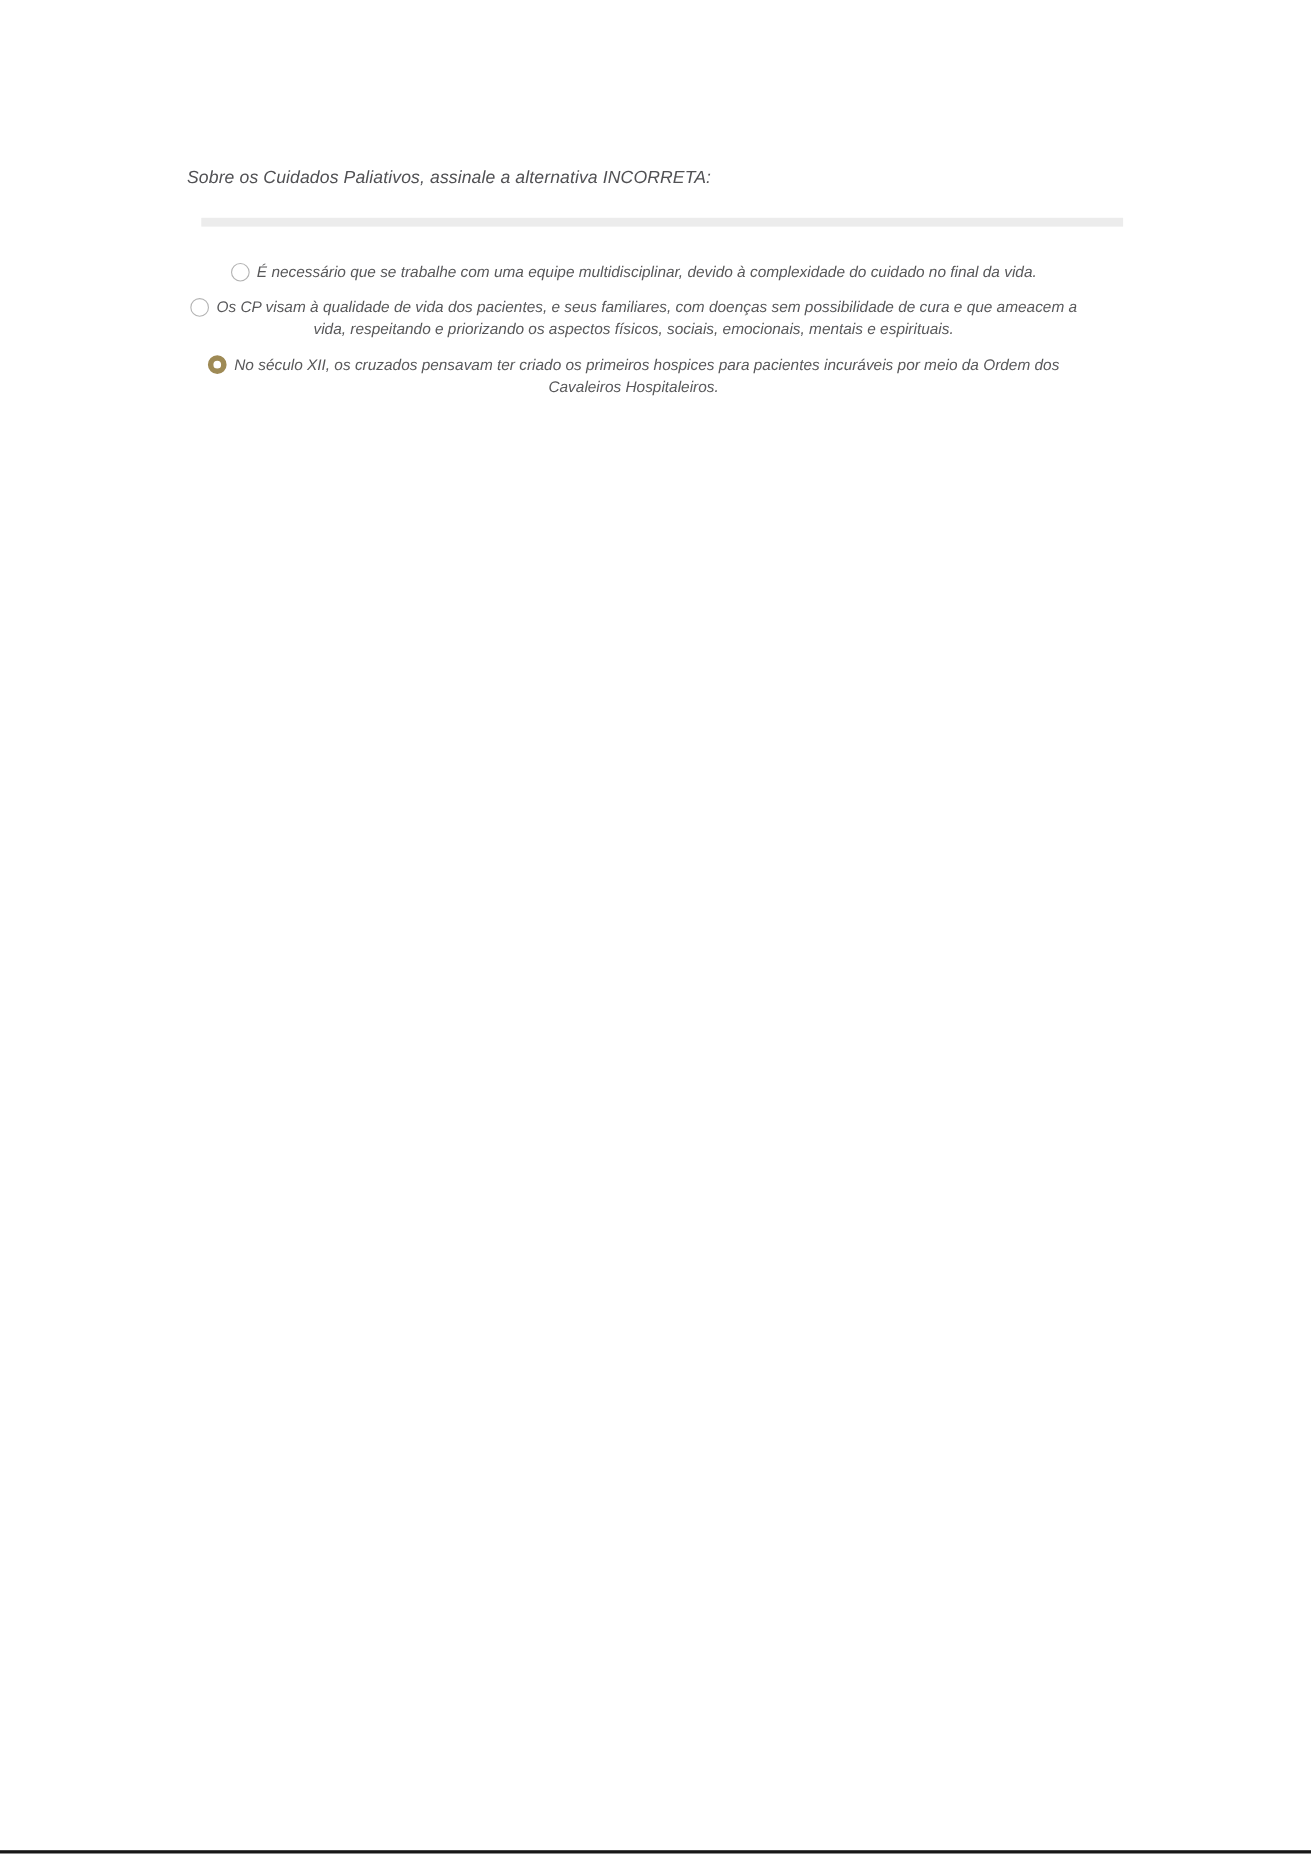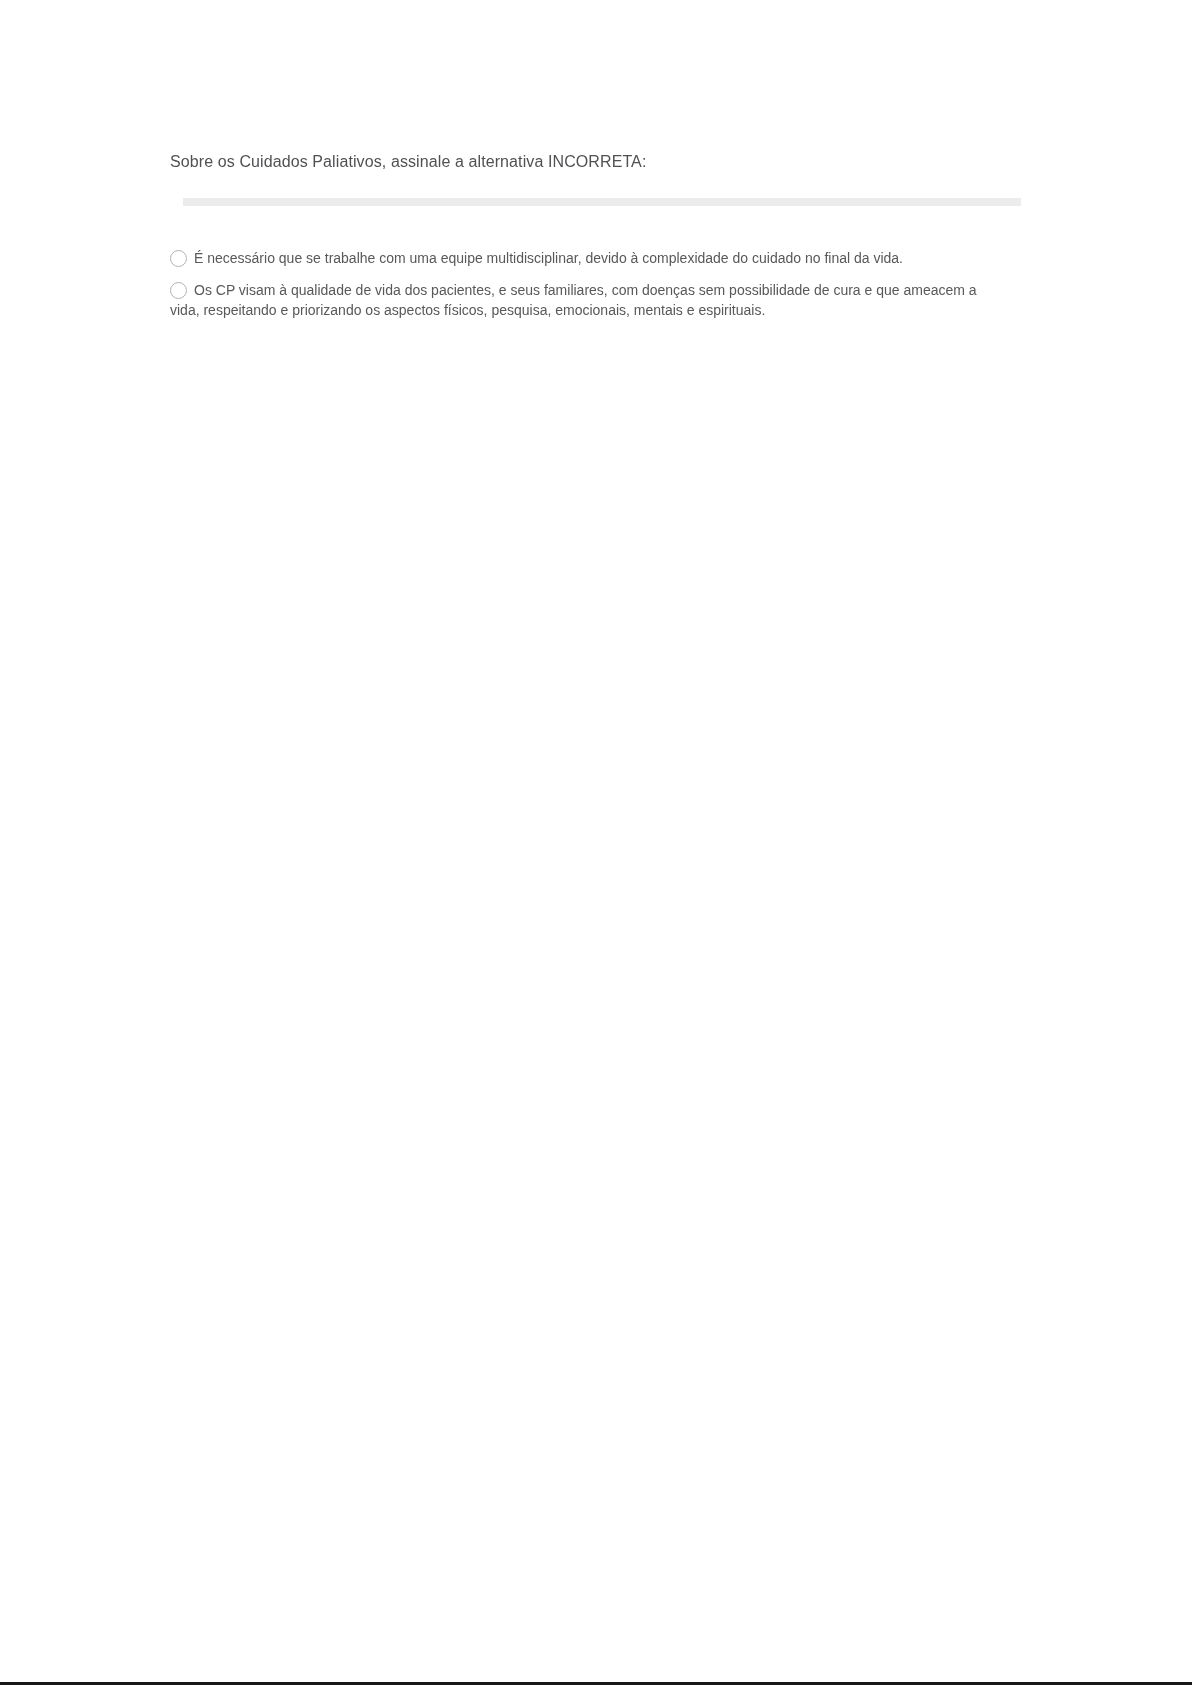--- a/index.html
+++ b/index.html
@@ -9,36 +9,37 @@
     background: var(--background, #ffffff);
     font-family: "Liberation Sans", "DejaVu Sans", sans-serif;
   }
   body { position: relative; overflow: hidden; }
 
   .quiz {
     position: absolute;
     top: 152px;
     left: 170px;
     width: 851px;
+    font-style: italic;
   }
   .title {
     font-size: 16px;
     font-weight: 400;
     line-height: 19px;
     color: var(--title-text, #515154);
     letter-spacing: 0.1px;
   }
   .divider {
     margin-top: 27px;
     margin-left: 13px;
     width: 838px;
     height: 8px;
     background: var(--divider, #ececec);
   }
-  .options { margin-top: 42px; }
+  .options { margin-top: 31px; text-align: center; }
   .option {
     display: block;
     width: 812px;
     font-size: 14px;
     line-height: 20px;
     color: var(--option-text, #58585a);
     margin-bottom: 12px;
     cursor: pointer;
   }
   .radio {
@@ -72,20 +73,23 @@
   <div class="divider"></div>
 
   <div class="options">
 
     <label class="option">
       <span class="radio"></span><span class="option-text">É necessário que se trabalhe com uma equipe multidisciplinar, devido à complexidade do cuidado no final da vida.</span>
     </label>
 
 
     <label class="option">
-      <span class="radio"></span><span class="option-text">Os CP visam à qualidade de vida dos pacientes, e seus familiares, com doenças sem possibilidade de cura e que ameacem a vida, respeitando e priorizando os aspectos físicos, pesquisa, emocionais, mentais e espirituais.</span>
+      <span class="radio"></span><span class="option-text">Os CP visam à qualidade de vida dos pacientes, e seus familiares, com doenças sem possibilidade de cura e que ameacem a vida, respeitando e priorizando os aspectos físicos, sociais, emocionais, mentais e espirituais.</span>
     </label>
 
+    <label class="option">
+      <span class="radio selected"></span><span class="option-text">No século XII, os cruzados pensavam ter criado os primeiros hospices para pacientes incuráveis por meio da Ordem dos Cavaleiros Hospitaleiros.</span>
+    </label>
 
   </div>
 </main>
 
 <div class="footer-bar"></div>
 
 </body></html>

